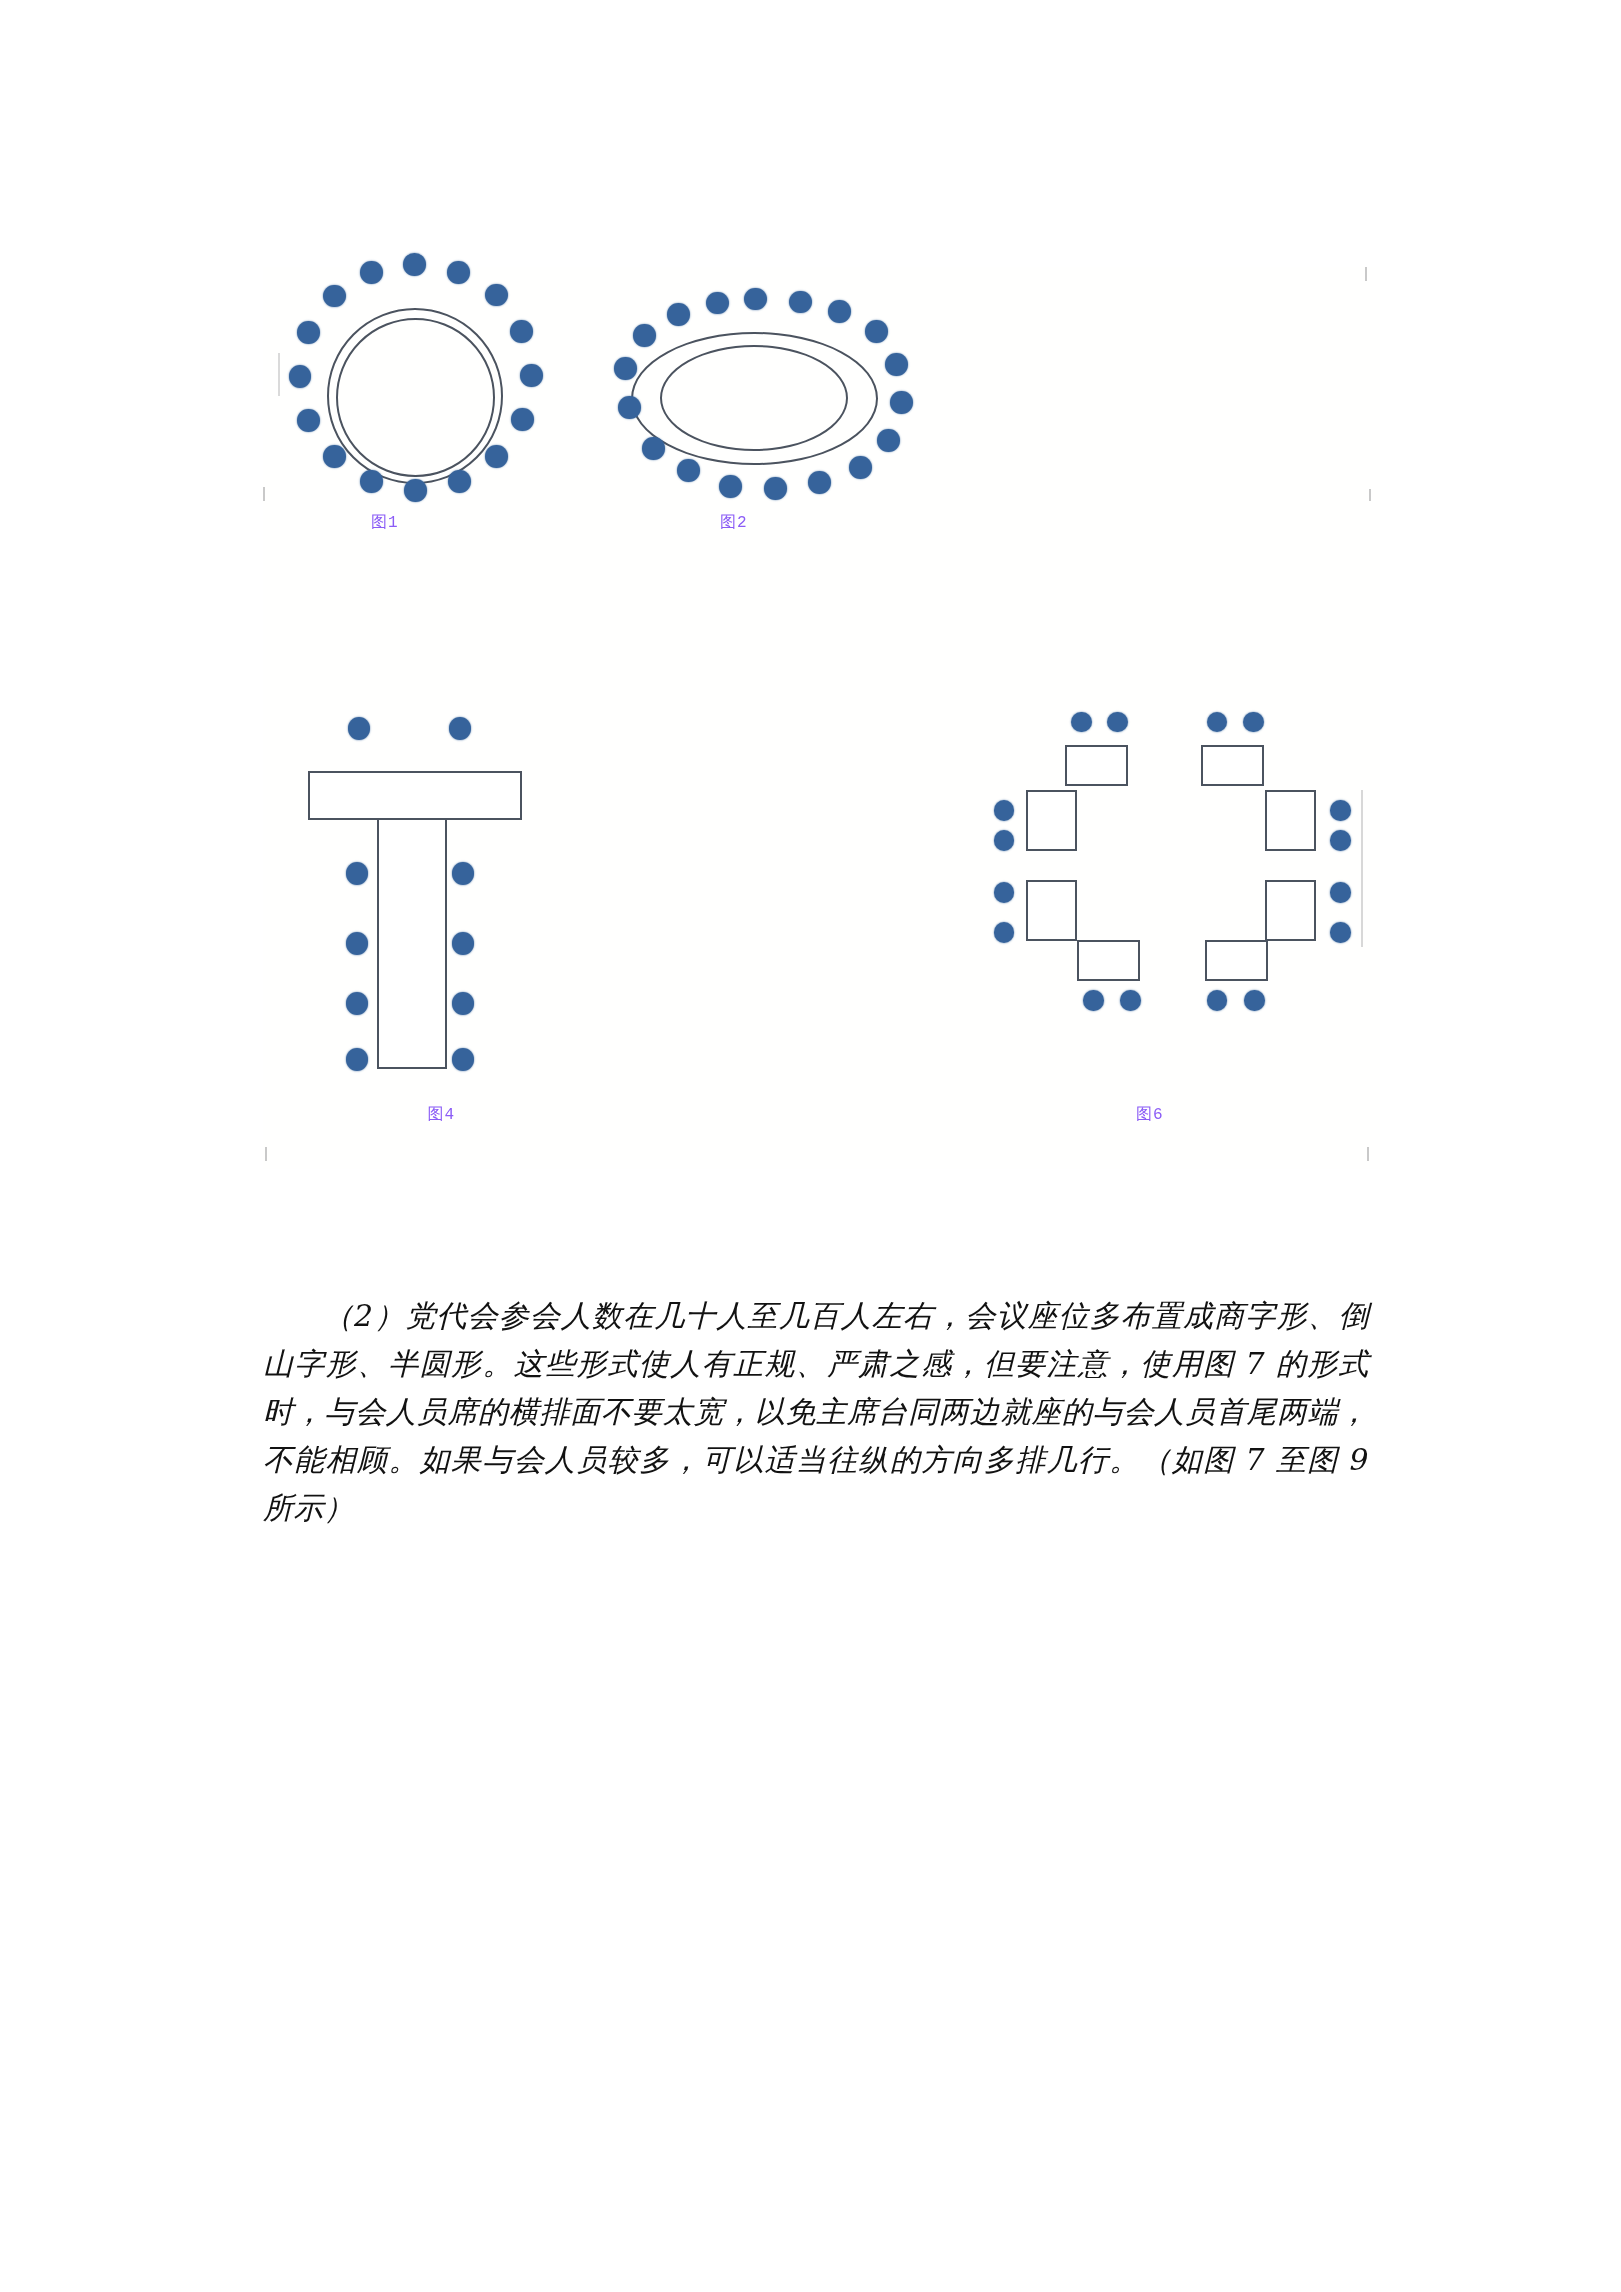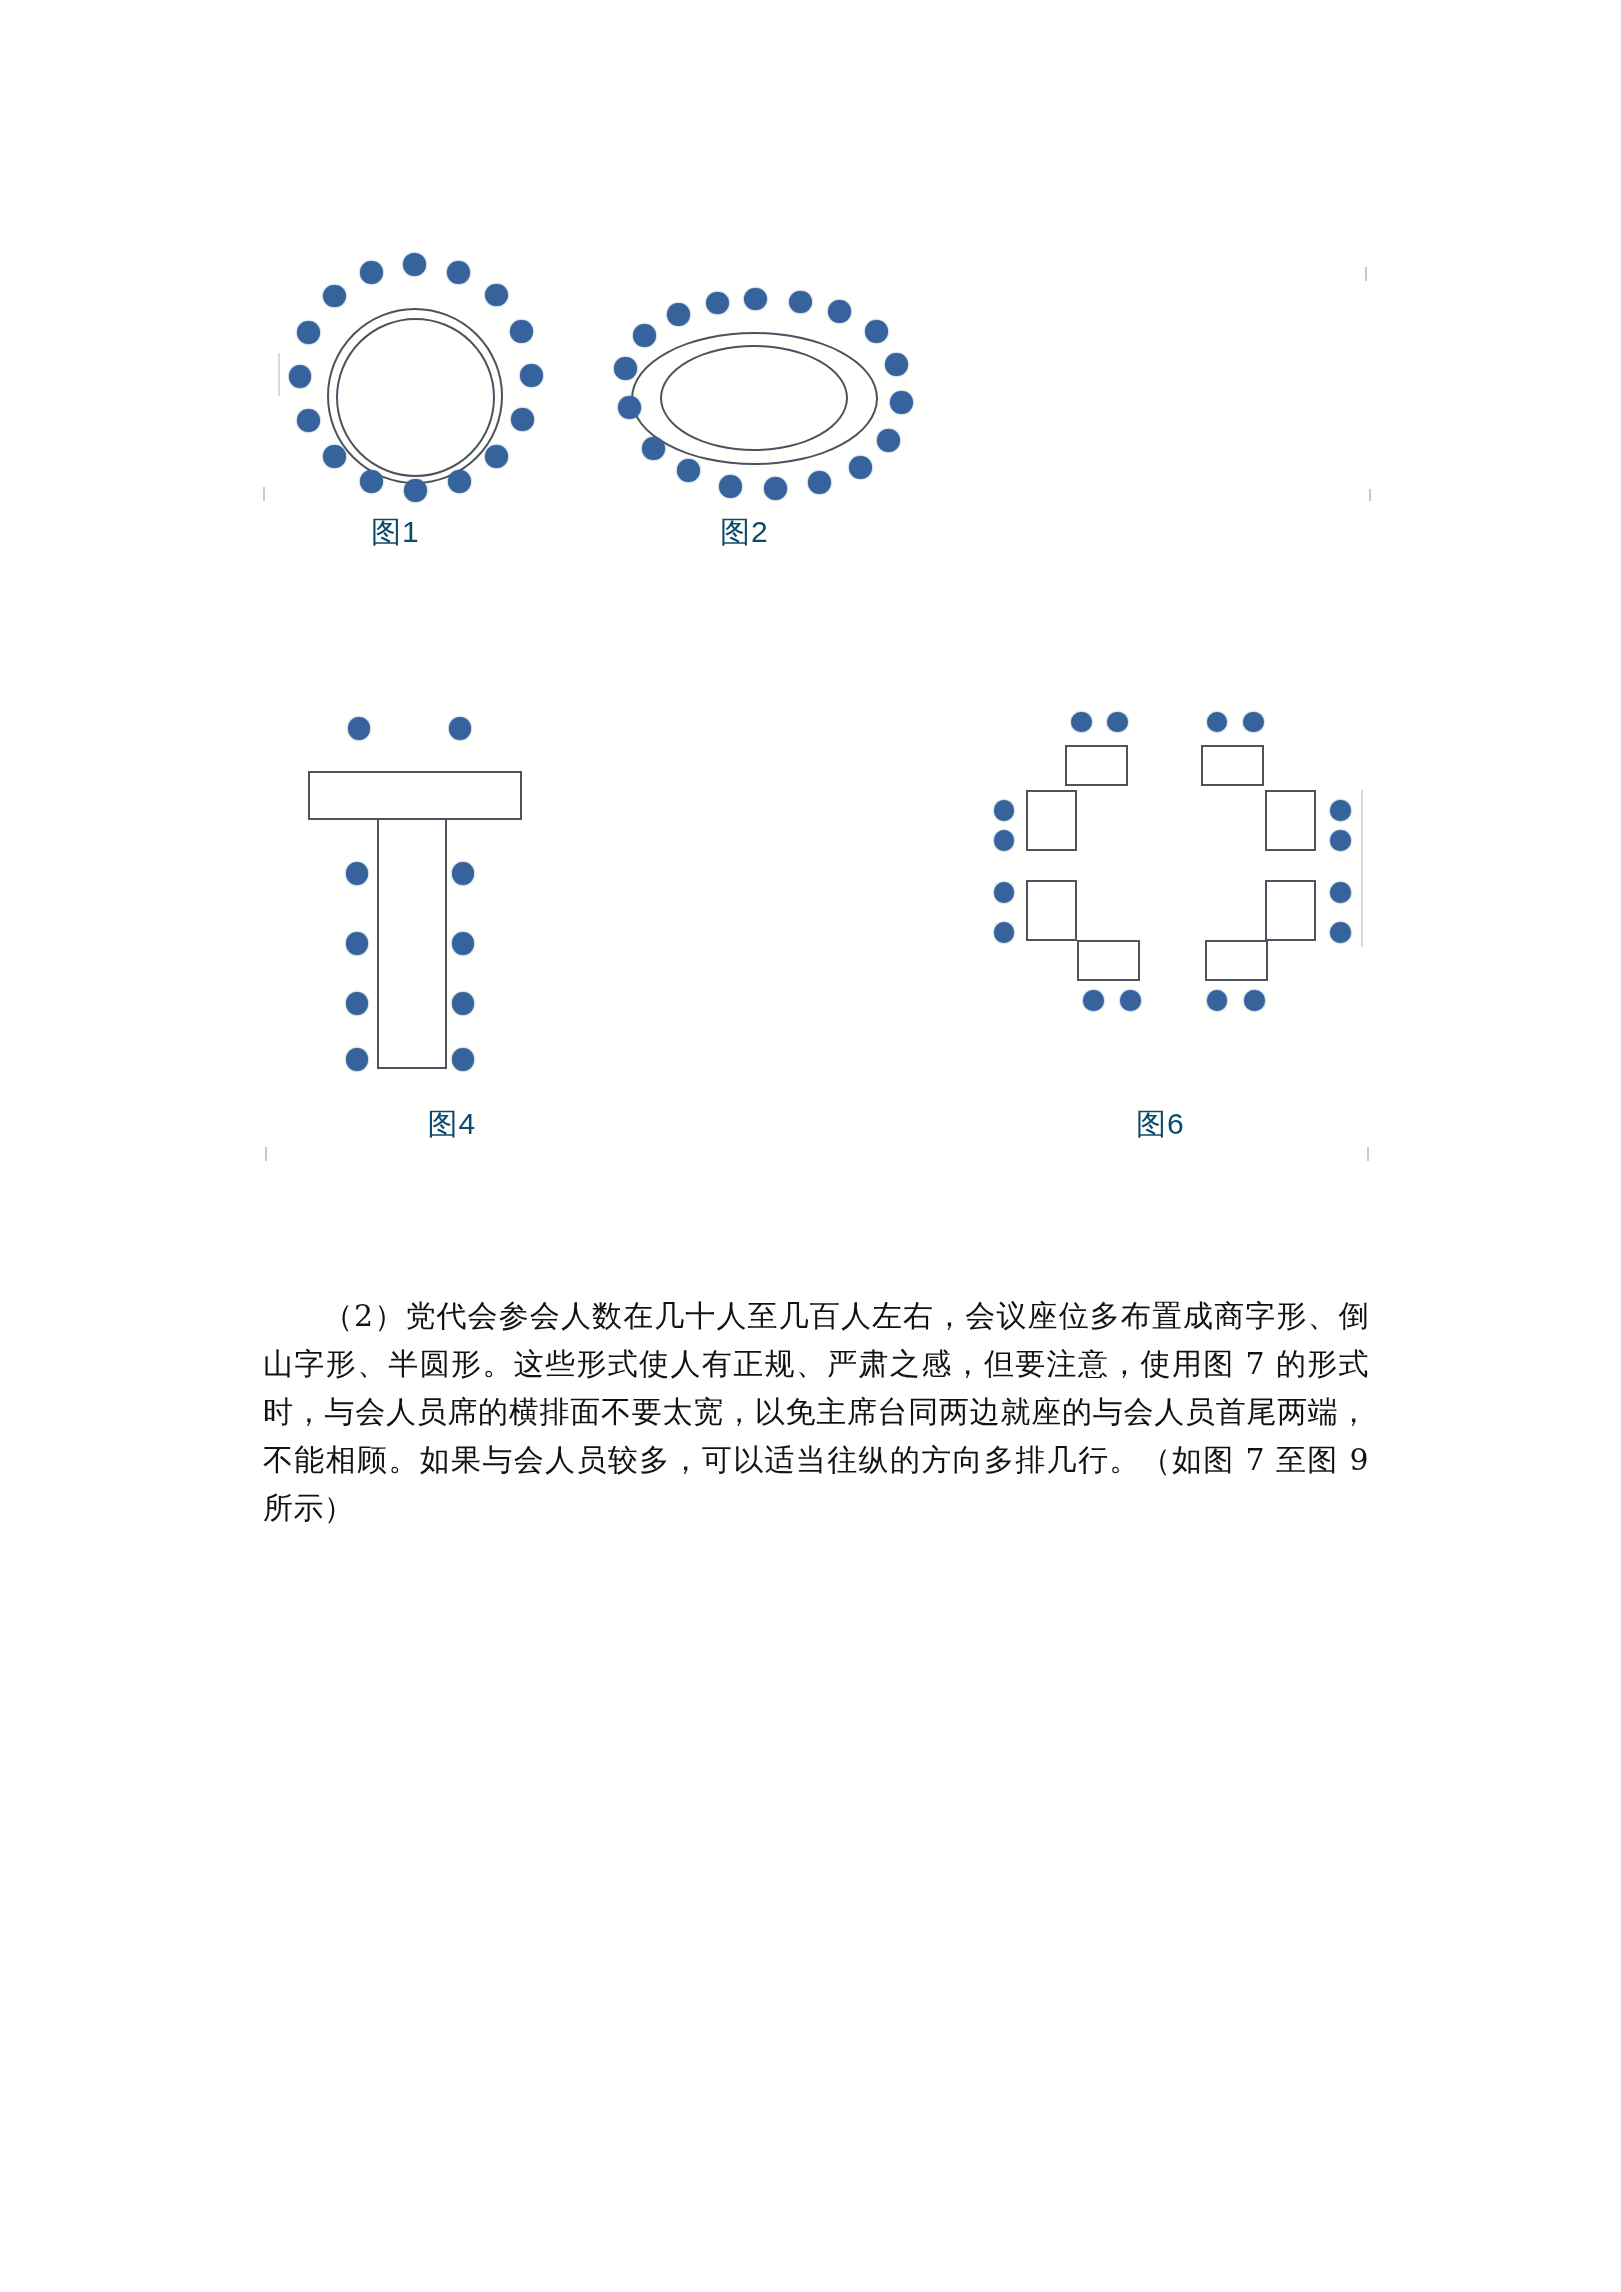--- a/index.html
+++ b/index.html
@@ -34,23 +34,23 @@
     height: 902px;
     background: #fffffe;
   }
 
   .fig {
     position: absolute;
   }
 
   .fig-caption {
     position: absolute;
-    font-family: Liberation Sans, sans-serif;
-    font-size: 30px;
-    color: #0c4a6e;
+    font-family: Liberation Mono, monospace;
+    font-size: 16px;
+    color: #8b5cf6;
     letter-spacing: 1px;
     white-space: nowrap;
     filter: blur(0.2px);
   }
 
   
   .seat {
     position: absolute;
     width: 22.5px;
     height: 22.5px;
@@ -94,20 +94,21 @@
     font-size: 30px;
     line-height: 48px;
     color: #121212;
     text-align: justify;
     text-justify: inter-ideograph;
     letter-spacing: 0.4px;
   }
   #body-text p {
     margin: 0;
     text-indent: 2em;
+    font-style: italic;
   }
 </style>
 </head>
 <body>
 
 <div id="page">
 
   <div id="figure-plate">
 
     <div class="tick" style="left:1102px;top:0px;width:2px;height:13.7px;"></div>

